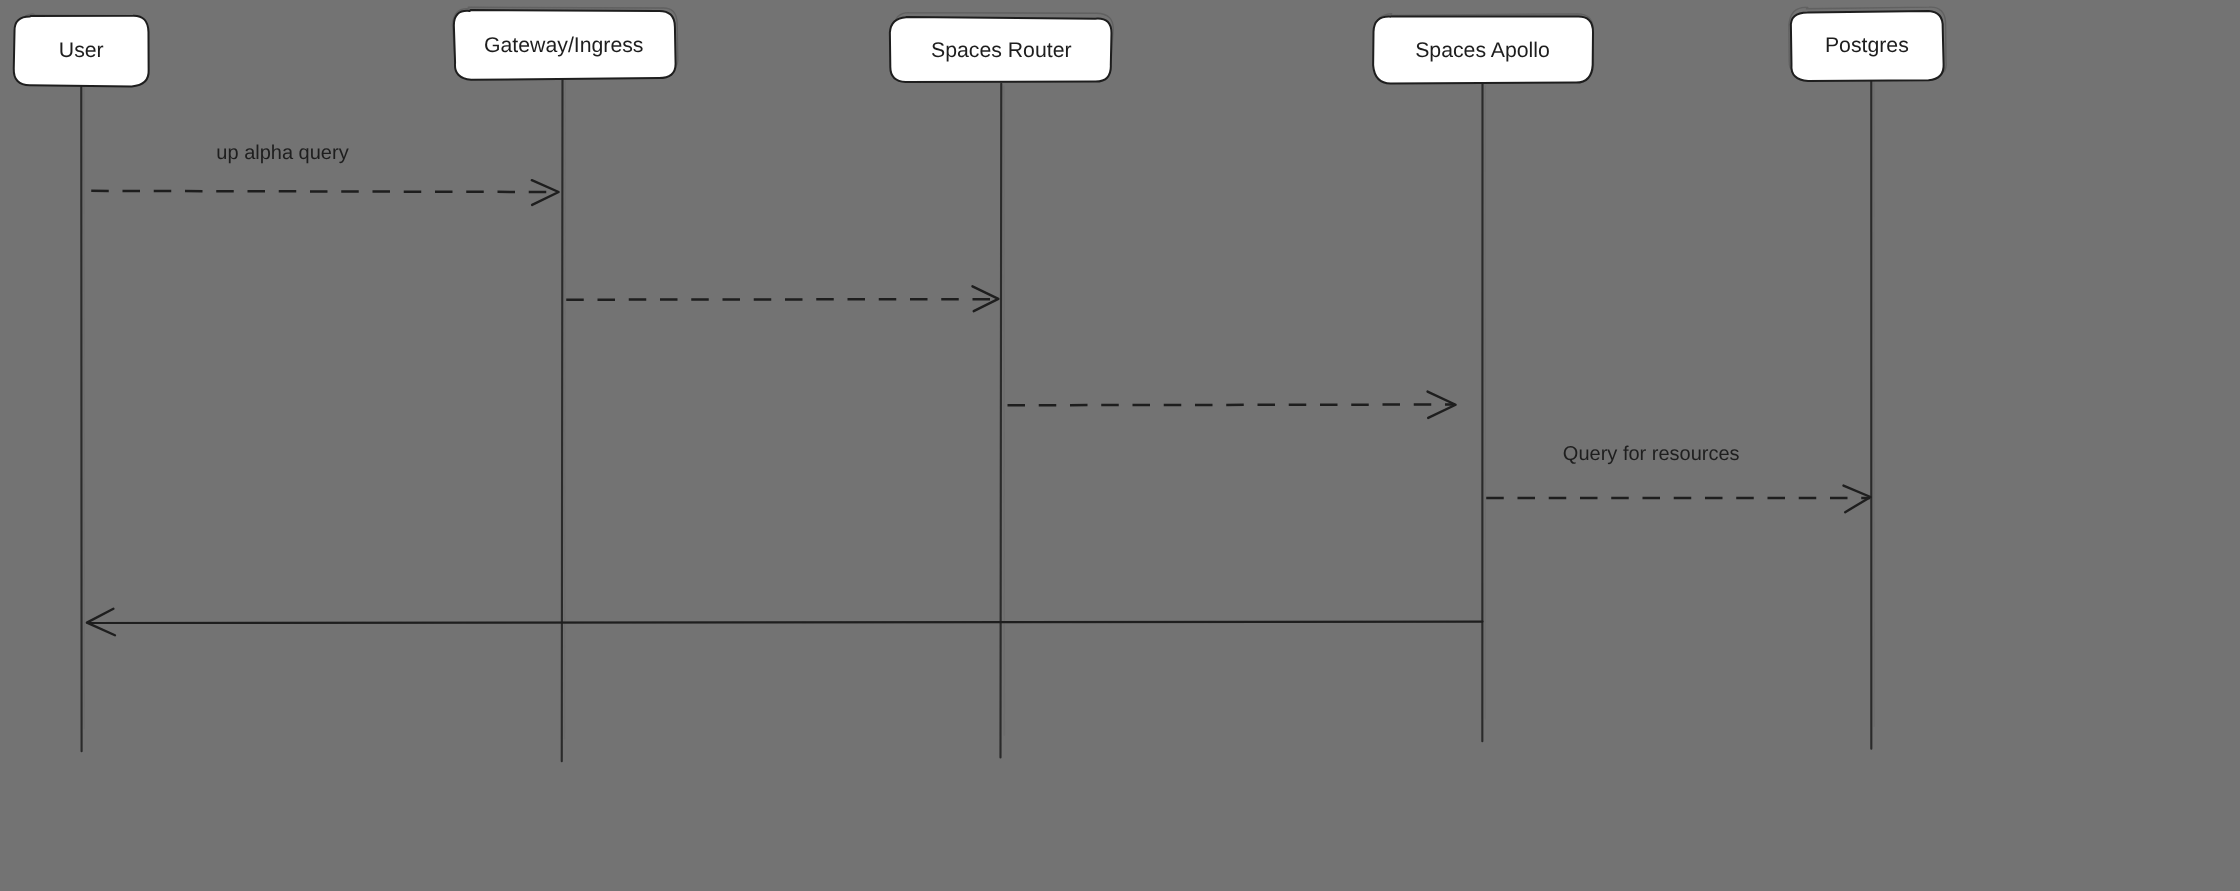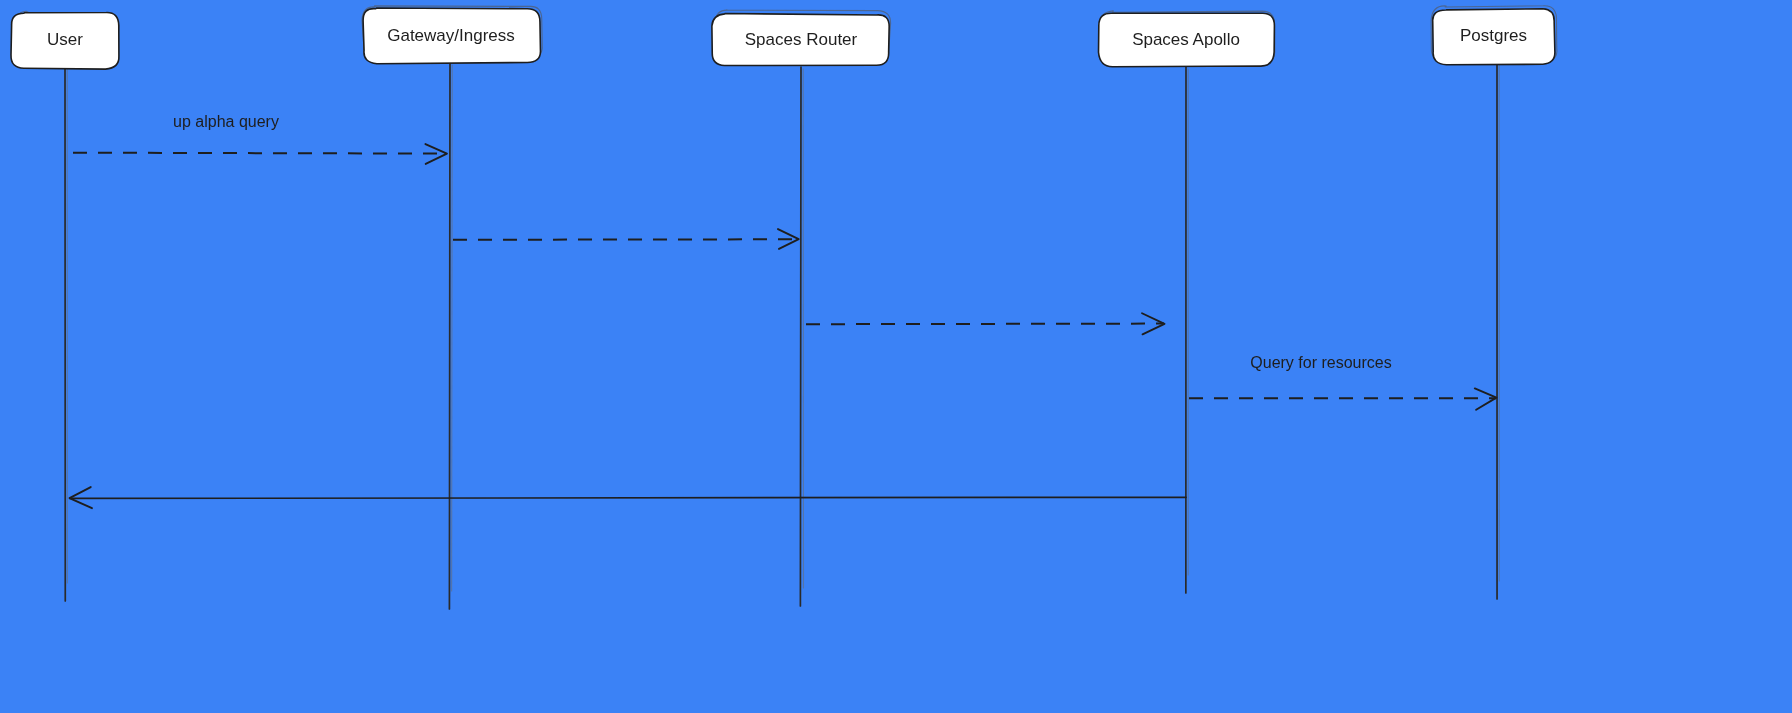--- a/index.html
+++ b/index.html
@@ -8,21 +8,21 @@
     padding: 0;
     background: #ffffff;
   }
   body {
     font-family: "Liberation Sans", sans-serif;
   }
   #canvas {
     position: relative;
     width: 1792px;
     height: 713px;
-    background: #3b82f6;
+    background: #737373;
     overflow: hidden;
   }
   #diagram-svg {
     position: absolute;
     top: 0;
     left: 0;
     width: 1792px;
     height: 713px;
     display: block;
   }

